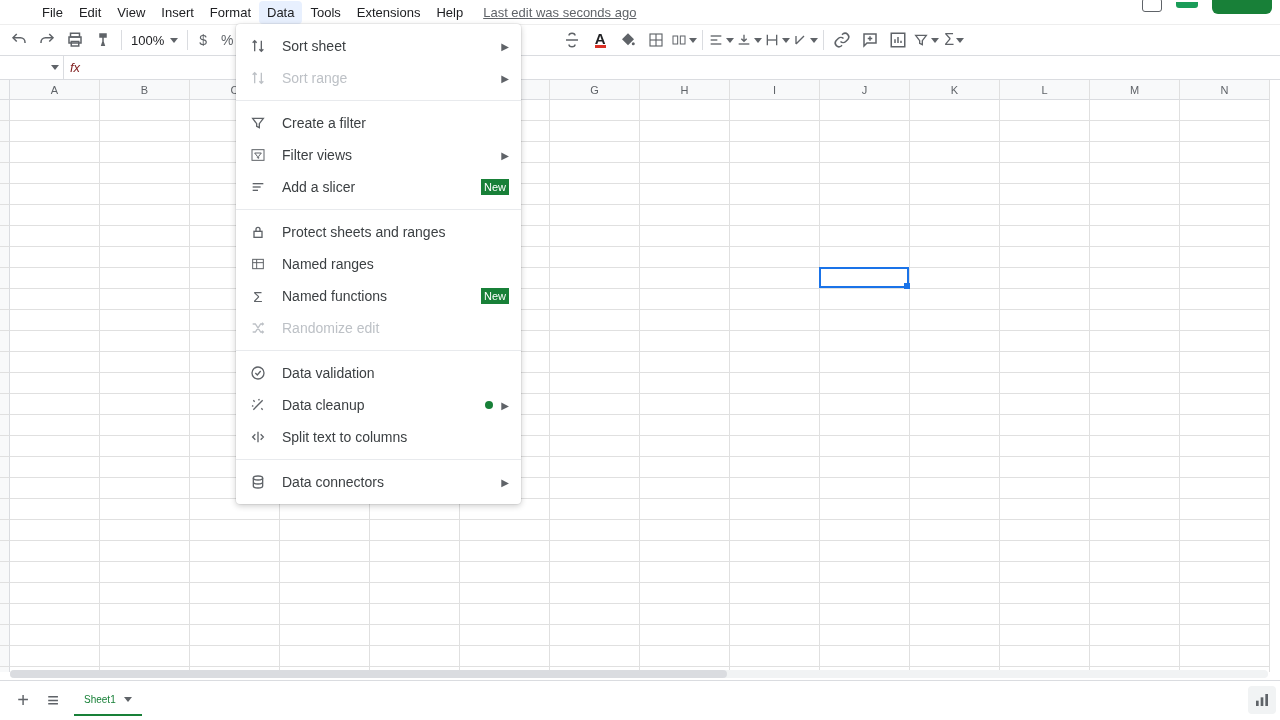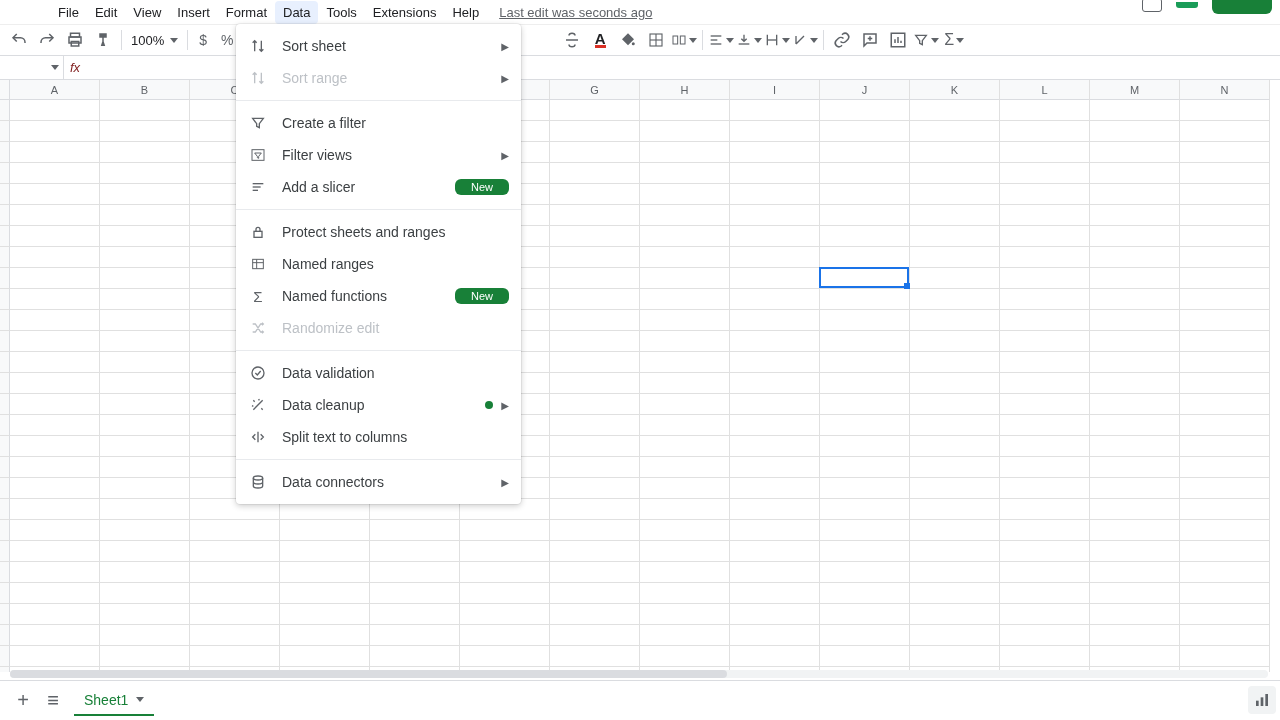--- a/index.html
+++ b/index.html
@@ -1,19 +1,19 @@
 <!DOCTYPE html>
 <html><head>
 <meta charset="utf-8">
 <style>
 * { margin: 0; padding: 0; box-sizing: border-box; font-family: Arial, "Helvetica Neue", sans-serif; }
 body { width: 1280px; height: 720px; overflow: hidden; background: #fff; font-size: 13px; color: #3c4043; position: relative; }
 
 
-.menubar { height: 24px; display: flex; align-items: center; padding: 0 22px; position: relative; }
+.menubar { height: 24px; display: flex; align-items: center; padding: 0 6px; position: relative; }
 .menubar .menuitem { padding: 4px 8px; cursor: pointer; font-size: 13px; color: #202124; }
 .menubar .menuitem.active { background: #e8f0fe; border-radius: 4px; }
 .last-edit { margin-left: 12px; color: #5f6368; text-decoration: underline; font-size: 13px; cursor: pointer; }
 .menubar-right { position: absolute; right: 8px; top: -4px; display:flex; align-items:center; gap:14px;}
 .share-btn { background:#188038; width:60px; height:18px; border-top-left-radius:0; border-bottom-left-radius:6px; border-bottom-right-radius:6px; border-top-right-radius:0;}
 .avatar { width:22px; height:6px; background:#1a9c58; border-radius:0 0 3px 3px;}
 .cmtbox { width:20px; height:14px; border:1.5px solid #5f6368; border-radius:3px; position:relative;}
 
 
 .toolbar { height: 32px; border-top:1px solid #eee; border-bottom:1px solid #dadce0; display:flex; align-items:center; padding: 0 6px; gap:2px; }
@@ -43,29 +43,29 @@
 .sel-cell { position:absolute; border:2px solid #1a73e8; width:90px; height:21px; pointer-events:none;}
 .sel-handle { position:absolute; width:6px; height:6px; background:#1a73e8; right:-3px; bottom:-3px;}
 
 
 .dropdown { position:absolute; top:24px; left:236px; width:285px; background:#fff; border-radius:4px; box-shadow: 0 2px 6px rgba(0,0,0,.2), 0 0 0 1px rgba(0,0,0,.05); padding:6px 0; z-index:1000;text-align:center;}
 .dditem { height:32px; display:flex; align-items:center; padding:0 12px; cursor:pointer; position:relative; font-size:14px; color:#3c4043;}
 .dditem.disabled { color:#bdc1c6; cursor:default;}
 .dditem .ico { width:20px; height:20px; margin-right:14px; display:flex; align-items:center; justify-content:center; color:#5f6368;}
 .dditem.disabled .ico{color:#bdc1c6;}
 .dditem .sub { position:absolute; right:12px; color:#5f6368; font-size:10px;}
-.dditem .badge { position:absolute; right:28px; background:#188038; color:#fff; font-size:11px; font-weight:500; padding:2px 16px; border-radius:6px;}
+.dditem .badge { position:absolute; right:28px; background:#188038; color:#fff; font-size:11px; font-weight:500; padding:2px 3px; border-radius:0;}
 .dditem .badge.nosub { right:12px;}
 .dditem .dot { position:absolute; right:28px; width:8px; height:8px; border-radius:50%; background:#188038;}
 .ddsep { height:1px; background:#e8eaed; margin:6px 0;}
 
 
 .bottombar { position:absolute; bottom:0; left:0; right:0; height:40px; border-top:1px solid #dadce0; display:flex; align-items:center; padding:0 8px; background:#fff;}
 .addtab,.alltabs { width:30px; height:30px; display:flex;align-items:center;justify-content:center;color:#5f6368;cursor:pointer; font-size:20px;}
-.sheettab { padding:0 10px; height:30px; display:flex; align-items:center; border-bottom:2px solid #188038; color:#188038; font-weight:500; font-size:14px; cursor:pointer; margin-left:6px; background:#fff; border-top-left-radius:3px;border-top-right-radius:3px;}
+.sheettab { padding:0 10px; height:30px; display:flex; align-items:center; border-bottom:2px solid #188038; color:#188038; font-weight:500; font-size:10px; cursor:pointer; margin-left:6px; background:#fff; border-top-left-radius:3px;border-top-right-radius:3px;}
 .sheettab .drop{margin-left:8px;font-size:10px;color:#5f6368;}
 .hscroll{position:absolute;bottom:40px;left:10px;right:12px;height:10px;}
 .hscroll .track{width:100%;height:8px;background:#f1f3f4;border-radius:4px;}
 .hscroll .thumb{position:absolute;top:0;left:0;height:8px;width:57%;background:#dadce0;border-radius:4px;}
 .explore{position:absolute;right:4px;bottom:6px;width:28px;height:28px;background:#f1f3f4;border-radius:4px;display:flex;align-items:center;justify-content:center;}
 
 .drop{display:inline-block;width:0;height:0;border-left:4px solid transparent;border-right:4px solid transparent;border-top:5px solid #5f6368;}
 </style>
 </head>
 <body>

